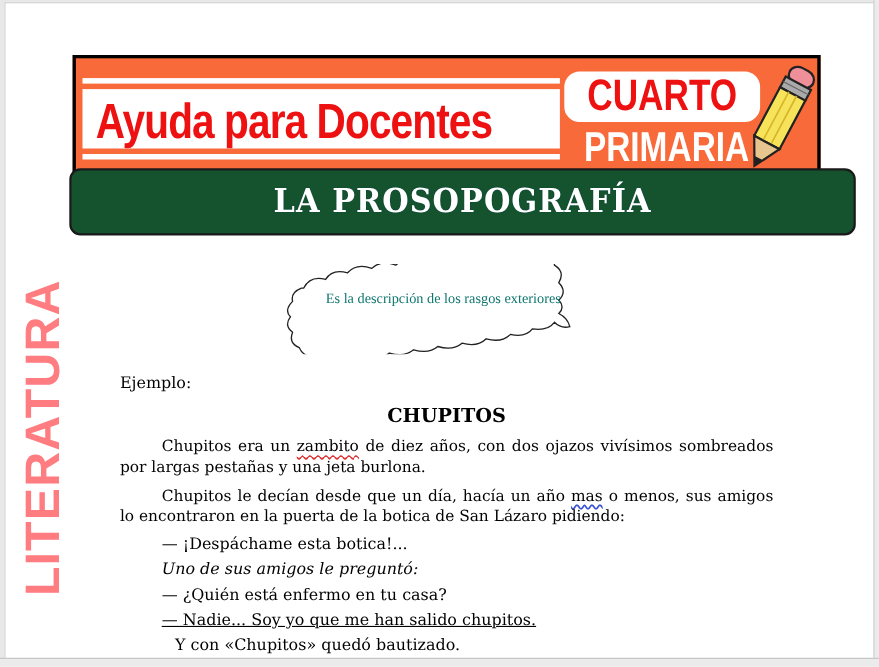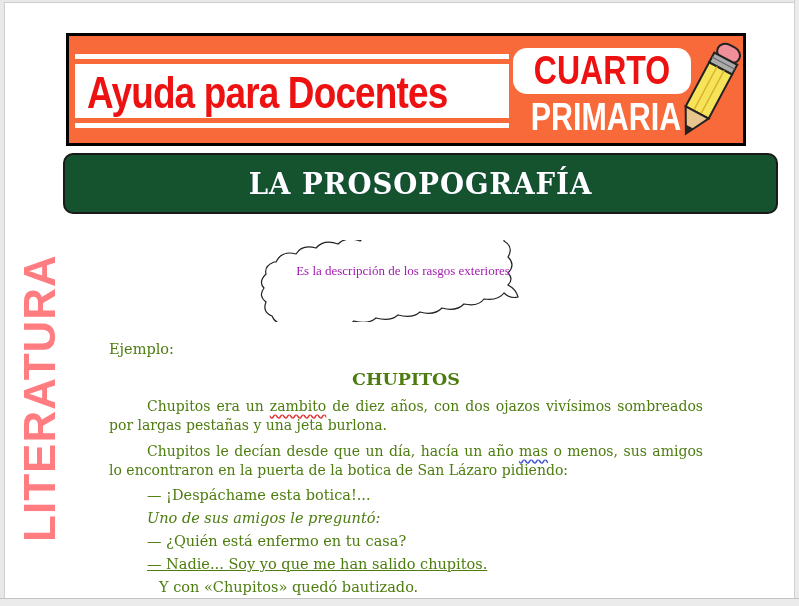--- a/index.html
+++ b/index.html
@@ -16,21 +16,21 @@
   .bottom-rule {
     position:absolute; left:0; top:598px; width:799px; height:8px;
     background:#ebebeb; border-top:1px solid #c4c4c4;
   }
   .right-rule {
     position:absolute; left:794px; top:0; width:5px; height:606px; background:#ebebeb; border-left:1px solid #d0d0d0;
   }
 
   
   .banner {
-    position:absolute; left:66px; top:33px; width:674px; height:107px;
+    position:absolute; left:66px; top:50px; width:674px; height:107px;
     background:#f96a3a; border:3px solid #000;
   }
   .banner .stripe-area {
     position:absolute; left:6px; top:11px; width:434px; height:88px;
   }
   .banner .stripe {
     position:absolute; left:0; width:434px; background:#ffffff;
   }
   .banner .band {
     position:absolute; left:0; top:17px; width:434px; height:54px; background:#fff;
@@ -81,25 +81,25 @@
     position:absolute; left:50%; top:50%;
     transform:translate(-50%,-50%) rotate(-90deg);
     font-family:"Liberation Sans", sans-serif; font-weight:bold;
     font-size:44px; color:#ff7c80; white-space:nowrap; letter-spacing:1px;
   }
 
   
   .cloud { position:absolute; left:254px; top:240px; width:304px; height:82px; }
   .cloud-text {
     position:absolute; left:268px; top:262px; width:270px; text-align:center;
-    font-family:"Liberation Serif", serif; font-size:13px; line-height:18px; color:#a21caf;
+    font-family:"Liberation Serif", serif; font-size:13px; line-height:18px; color:#0f766e;
   }
 
   
-  .doc-text { position:absolute; color:#4d7c0f; font-family:"DejaVu Serif", serif; font-size:14.5px; white-space:nowrap; }
+  .doc-text { position:absolute; color:#000000; font-family:"DejaVu Serif", serif; font-size:14.5px; white-space:nowrap; }
   .ex-label { left:109px; top:341px; }
   .story-title { left:108px; top:369px; width:596px; text-align:center; font-weight:bold; font-size:17.5px; }
   .para { left:109px; width:594px; white-space:normal; line-height:19px; text-align:justify; text-indent:38px; font-size:14px; }
   .p1 { top:397px; }
   .p2 { top:442px; }
   .dialog { left:147px; }
   .sq { text-decoration:underline wavy #d33; text-underline-offset:3px; }
   .sqb { text-decoration:underline wavy #3a52d6; text-underline-offset:3px; }
 </style>
 </head>

